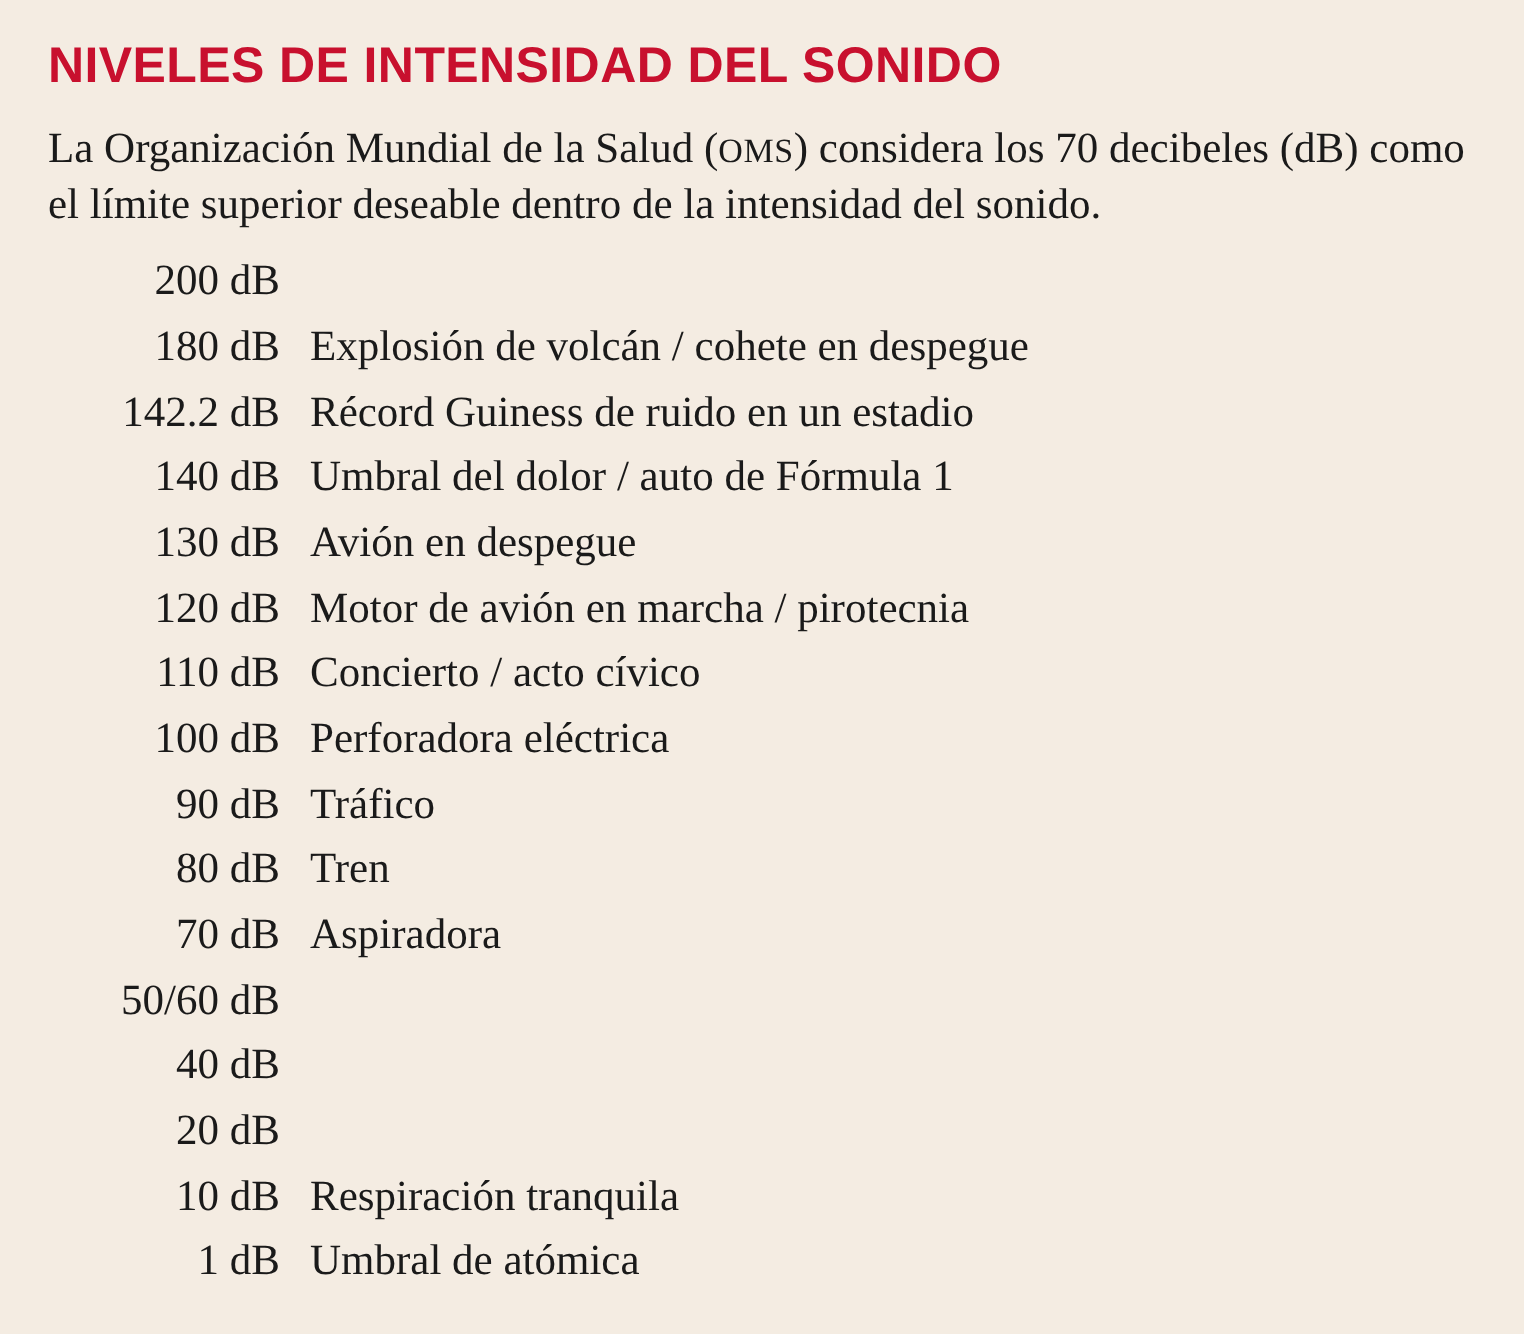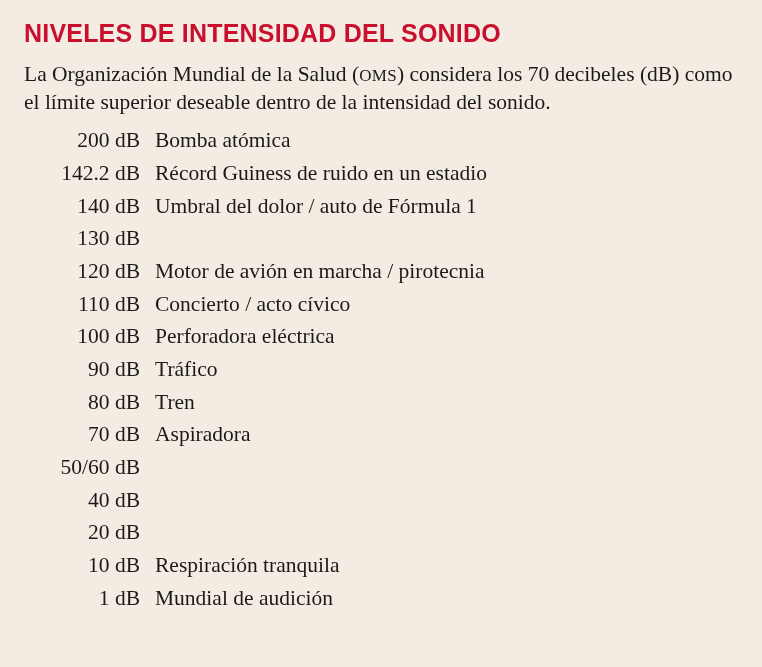--- a/index.html
+++ b/index.html
@@ -68,32 +68,36 @@
 
 <div class="panel">
 
   <h1 class="title">NIVELES DE INTENSIDAD DEL SONIDO</h1>
 
   <p class="intro"><span>La Organización Mundial de la Salud (</span><span class="smallcaps">OMS</span><span>) considera los 70 decibeles (dB) como el límite superior deseable dentro de la intensidad del sonido.</span></p>
 
   <ul class="list">
     <li class="row">
       <span class="db">200 dB</span>
-      <span class="label">Bomba atómica</span>
+    </li>
+    <li class="row">
+      <span class="db">180 dB</span>
+      <span class="label">Explosión de volcán / cohete en despegue</span>
     </li>
     <li class="row">
       <span class="db">142.2 dB</span>
       <span class="label">Récord Guiness de ruido en un estadio</span>
     </li>
     <li class="row">
       <span class="db">140 dB</span>
       <span class="label">Umbral del dolor / auto de Fórmula 1</span>
     </li>
     <li class="row">
       <span class="db">130 dB</span>
+      <span class="label">Avión en despegue</span>
     </li>
     <li class="row">
       <span class="db">120 dB</span>
       <span class="label">Motor de avión en marcha / pirotecnia</span>
     </li>
     <li class="row">
       <span class="db">110 dB</span>
       <span class="label">Concierto / acto cívico</span>
     </li>
     <li class="row">
@@ -120,17 +124,17 @@
     </li>
     <li class="row">
       <span class="db">20 dB</span>
     </li>
     <li class="row">
       <span class="db">10 dB</span>
       <span class="label">Respiración tranquila</span>
     </li>
     <li class="row">
       <span class="db">1 dB</span>
-      <span class="label">Mundial de audición</span>
+      <span class="label">Umbral de atómica</span>
     </li>
   </ul>
 
 </div>
 
 </body></html>

